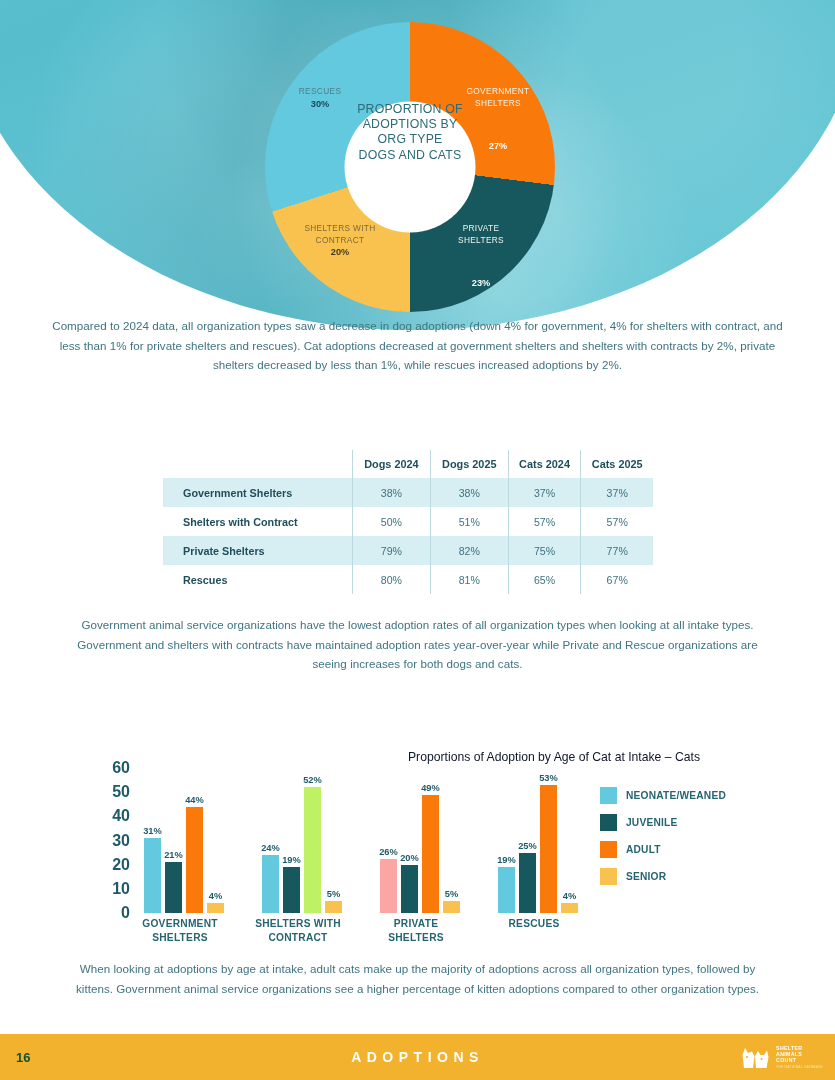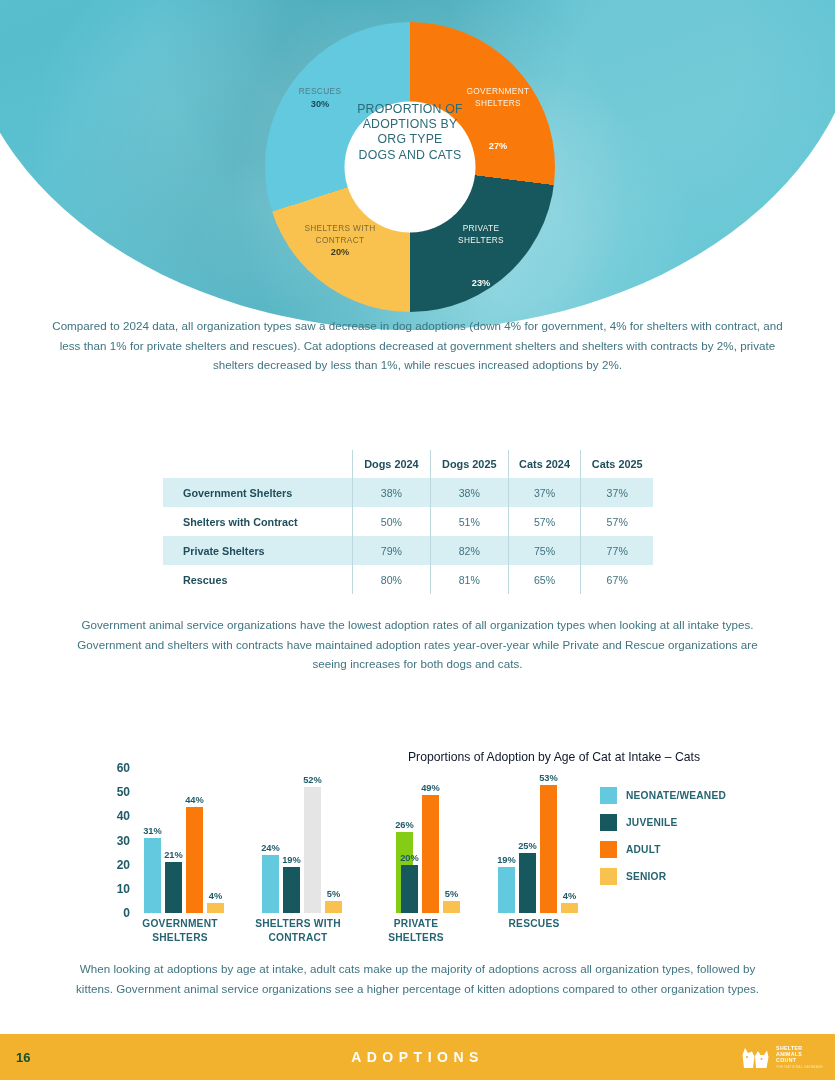--- a/index.html
+++ b/index.html
@@ -89,21 +89,21 @@
 
   
   .bc-title{
     position:absolute; left:0; top:750px; width:700px; text-align:right;
     font-size:12.2px; color:#0f172a;
   }
   .bchart{ position:absolute; left:100px; top:768px; width:500px; height:145px; }
   .yaxis{ position:absolute; left:0; top:0; width:30px; height:145px; }
   .ytick{
     position:absolute; right:0; width:30px; text-align:right;
-    font-size:12px; font-weight:bold; color:#1f5a68; transform:translateY(-50%);
+    font-size:16px; font-weight:bold; color:#1f5a68; transform:translateY(-50%);
   }
   .plot{ position:absolute; left:36px; top:0; right:0; height:145px; }
   .grp{ position:absolute; bottom:0; height:145px; }
   .bar{ position:absolute; bottom:0; width:17px; }
   .bar .blabel{
     position:absolute; bottom:100%; left:50%; transform:translateX(-50%);
     font-size:9.3px; font-weight:bold; color:#1f5a68; margin-bottom:2px; white-space:nowrap;
   }
   .xlabel{
     position:absolute; text-align:center; font-size:10.2px; font-weight:bold;
@@ -237,29 +237,29 @@
             <span class="blabel">4%</span>
           </div>
         </div>
         <div class="grp" style="left: 126px; width: 80px;">
           <div class="bar" style="left: 0px; height: 58px; background: rgb(99, 201, 222);">
             <span class="blabel">24%</span>
           </div>
           <div class="bar" style="left: 21px; height: 45.9167px; background: rgb(23, 88, 95);">
             <span class="blabel">19%</span>
           </div>
-          <div class="bar" style="left: 42px; height: 125.667px; background: #e5e5e5;">
+          <div class="bar" style="left: 42px; height: 125.667px; background: #bef264;">
             <span class="blabel">52%</span>
           </div>
           <div class="bar" style="left: 63px; height: 12.0833px; background: rgb(249, 194, 78);">
             <span class="blabel">5%</span>
           </div>
         </div>
         <div class="grp" style="left: 244px; width: 80px;">
-          <div class="bar" style="left: 16px; height: 81px; background: #84cc16;">
+          <div class="bar" style="left: 0px; height: 54px; background: #fca5a5;">
             <span class="blabel">26%</span>
           </div>
           <div class="bar" style="left: 21px; height: 48.3333px; background: rgb(23, 88, 95);">
             <span class="blabel">20%</span>
           </div>
           <div class="bar" style="left: 42px; height: 118.417px; background: rgb(249, 122, 10);">
             <span class="blabel">49%</span>
           </div>
           <div class="bar" style="left: 63px; height: 12.0833px; background: rgb(249, 194, 78);">
             <span class="blabel">5%</span>

